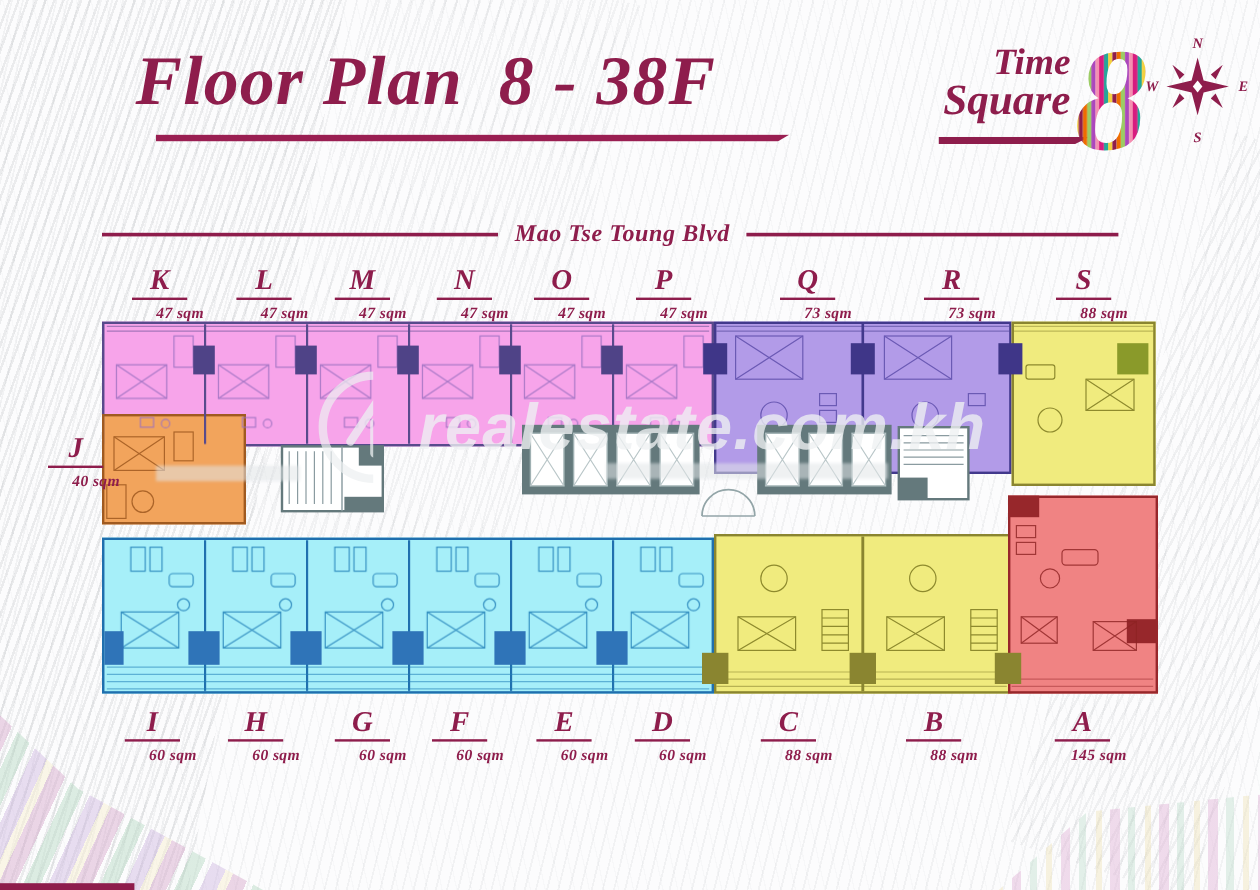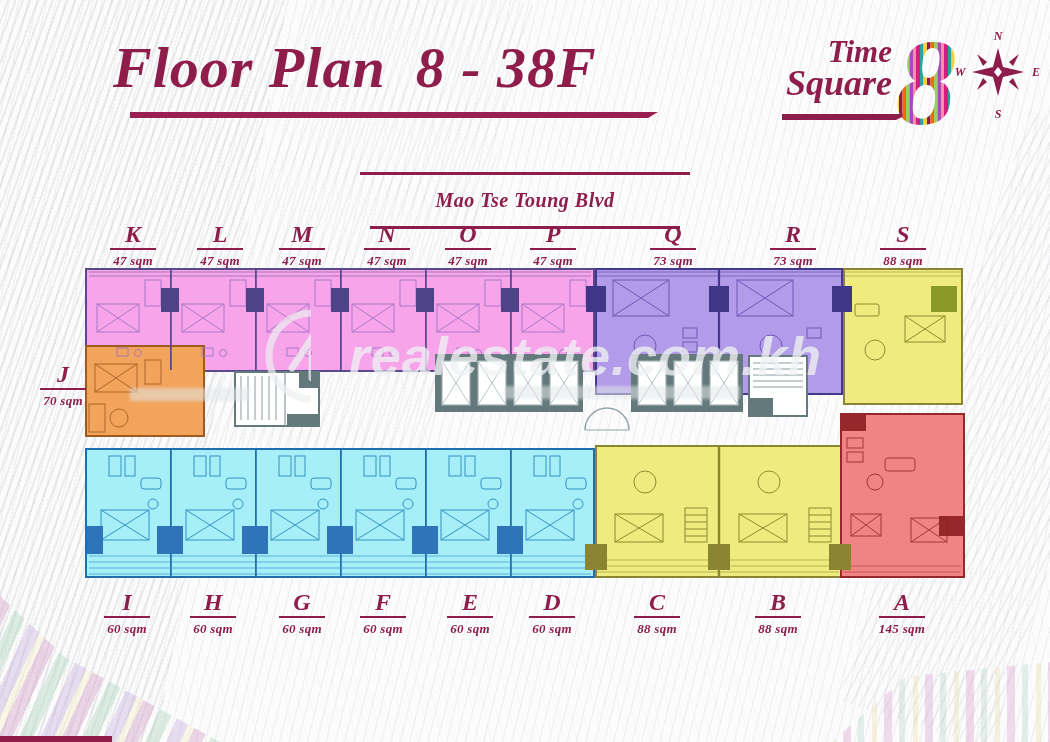--- a/index.html
+++ b/index.html
@@ -47,28 +47,28 @@
   .logo-w2{font-size:36px;}
   .logo-underline{position:absolute;left:2px;top:88px;width:126px;height:6px;background:var(--accent);
          clip-path:polygon(0 0,100% 0,calc(100% - 12px) 100%,0 100%);}
   .logo-digit{position:absolute;left:108px;top:-2px;}
   .compass{position:absolute;left:950px;top:26px;z-index:8;}
 
   
   .street{position:absolute;display:flex;align-items:center;gap:14px;z-index:8;color:var(--accent);}
   .street .txt{font-weight:bold;font-size:20px;white-space:nowrap;letter-spacing:0.5px;}
   .street .ln{height:3px;background:var(--accent);}
-  .street-top{left:85px;top:172px;width:880px;flex-direction:column;}
+  .street-top{left:85px;top:184px;width:880px;}
   .street-bottom{left:250px;top:652px;width:560px;}
 
   
   .ulabel{position:absolute;width:74px;text-align:center;color:var(--accent);z-index:8;}
   .u-letter{display:inline-block;min-width:46px;border-bottom:2.5px solid var(--accent);
             padding-bottom:1px;font-weight:bold;font-size:24px;line-height:1.05;}
-  .u-area{font-weight:bold;font-size:13px;margin-top:3px;letter-spacing:0.3px;}
+  .u-area{font-weight:bold;font-size:13px;margin-top:3px;letter-spacing:0.3px;text-align:right;}
 
   
   .plan{position:absolute;left:85px;top:268px;width:880px;height:310px;z-index:2;}
   .blk{position:absolute;box-sizing:border-box;}
   .blk-pink  {left:0;   top:0;   width:510px;height:104px;background:#F7A4EA;border:2px solid #584A8C;}
   .blk-orange{left:0;   top:77px;width:120px;height:92px; background:#F2A45C;border:2px solid #A05A20;z-index:3;}
   .blk-purple{left:510px;top:0;  width:248px;height:127px;background:#B29BE8;border:2px solid #42398C;}
   .blk-yels  {left:758px;top:0;  width:120px;height:137px;background:#F0EB7E;border:2px solid #8A8530;}
   .blk-cyan  {left:0;   top:180px;width:510px;height:130px;background:#A6EFF9;border:2px solid #1F6FAE;}
   .blk-yelcb {left:510px;top:177px;width:248px;height:133px;background:#F0EB7E;border:2px solid #8A8530;}
@@ -157,21 +157,21 @@
   <div class="ulabel" style="left:90px;top:590px"><div class="u-letter">I</div><div class="u-area">60 sqm</div></div>
   <div class="ulabel" style="left:176px;top:590px"><div class="u-letter">H</div><div class="u-area">60 sqm</div></div>
   <div class="ulabel" style="left:265px;top:590px"><div class="u-letter">G</div><div class="u-area">60 sqm</div></div>
   <div class="ulabel" style="left:346px;top:590px"><div class="u-letter">F</div><div class="u-area">60 sqm</div></div>
   <div class="ulabel" style="left:433px;top:590px"><div class="u-letter">E</div><div class="u-area">60 sqm</div></div>
   <div class="ulabel" style="left:515px;top:590px"><div class="u-letter">D</div><div class="u-area">60 sqm</div></div>
   <div class="ulabel" style="left:620px;top:590px"><div class="u-letter">C</div><div class="u-area">88 sqm</div></div>
   <div class="ulabel" style="left:741px;top:590px"><div class="u-letter">B</div><div class="u-area">88 sqm</div></div>
   <div class="ulabel" style="left:865px;top:590px"><div class="u-letter">A</div><div class="u-area">145 sqm</div></div>
 
-  <div class="ulabel" style="left:26px;top:362px"><div class="u-letter">J</div><div class="u-area">70 sqm</div></div>
+  <div class="ulabel" style="left:26px;top:362px"><div class="u-letter">J</div><div class="u-area">40 sqm</div></div>
 
   <div class="plan">
     <div class="blk blk-pink"></div>
     <div class="blk blk-orange"></div>
     <div class="blk blk-purple"></div>
     <div class="blk blk-yels"></div>
     <div class="blk blk-cyan"></div>
     <div class="blk blk-yelcb"></div>
     <div class="blk blk-red"></div>
 

